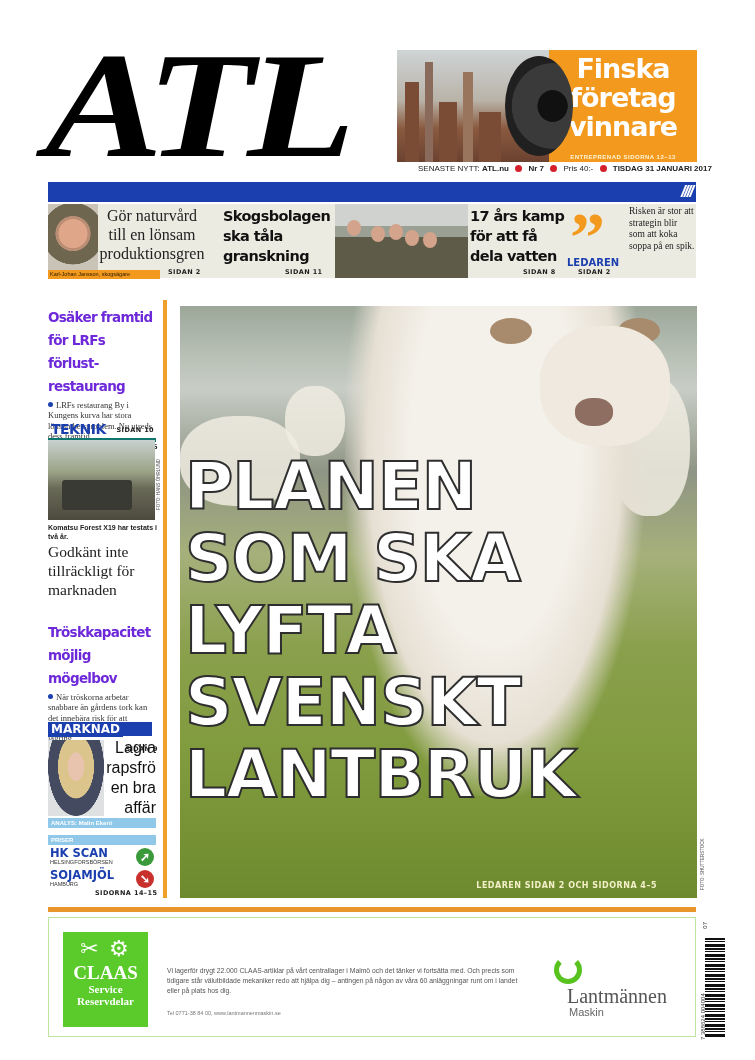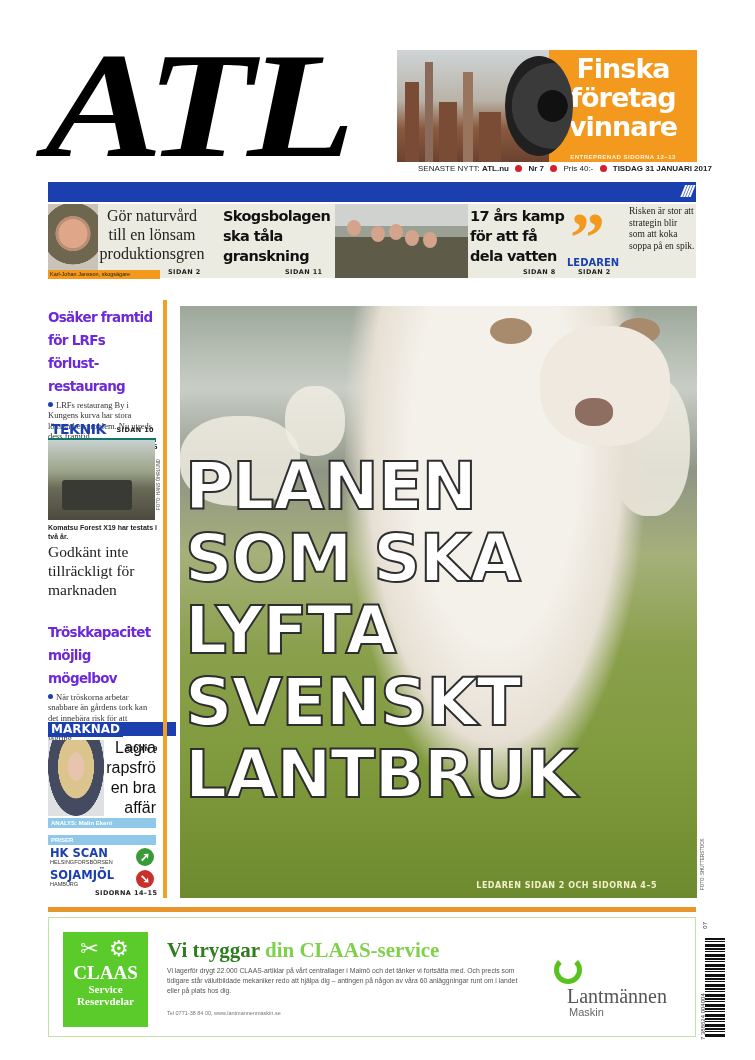--- a/index.html
+++ b/index.html
@@ -185,21 +185,21 @@
 <div class="abs teknik-credit">FOTO: HANS ÖHRLUND</div>
 <div class="teknik-cap">Komatsu Forest X19 har testats i två år.</div>
 <div class="teknik-head">Godkänt inte tillräckligt för marknaden</div>
 
 <div class="trosk">
   <div class="lc-head">Tröskkapacitet möjlig mögelbov</div>
   <div class="lc-body"><span class="bullet"></span><span>När tröskorna arbetar snabbare än gårdens tork kan det innebära risk för att mögelgifter uppkommer vid lagring.</span></div>
   <div class="sidan lc-sidan">SIDAN 9</div>
 </div>
 
-<div class="sec-label" style="left:48px;top:722px;width:128px;height:14px;background:#1b3fae;border:none;">
+<div class="sec-label" style="left:48px;top:722px;width:104px;height:14px;background:#1b3fae;border:none;">
   <span class="name">MARKNAD</span>
 </div>
 <div class="marknad-photo"></div>
 <div class="marknad-head">
   <div>Lagra</div>
   <div>rapsfrö</div>
   <div>en bra</div>
   <div>affär</div>
 </div>
 <div class="analys">ANALYS: Malin Ekerö</div>
@@ -241,21 +241,20 @@
 
 <div class="abs hrule"></div>
 
 <div class="abs ad">
   <div class="claas-box">
     <div class="claas-icons">✂ ⚙</div>
     <div class="claas-name">CLAAS</div>
     <div class="claas-sub">Service</div>
     <div class="claas-sub">Reservdelar</div>
   </div>
-  <div class="ad-title"><span>Vi tryggar </span><span class="hl">din CLAAS-service</span></div>
   <div class="ad-body">Vi lagerför drygt 22.000 CLAAS-artiklar på vårt centrallager i Malmö och det tänker vi fortsätta med. Och precis som tidigare står välutbildade mekaniker redo att hjälpa dig – antingen på någon av våra 60 anläggningar runt om i landet eller på plats hos dig.</div>
   <div class="ad-tel">Tel 0771-38 84 00, www.lantmannenmaskin.se</div>
   <div class="lm-logo"></div>
   <div class="lm-name">Lantmännen</div>
   <div class="lm-sub">Maskin</div>
 </div>
 
 <div class="abs issue-small">07</div>
 <div class="abs barcode"></div>
 <div class="abs barcode-num">7 388624 004004</div>

